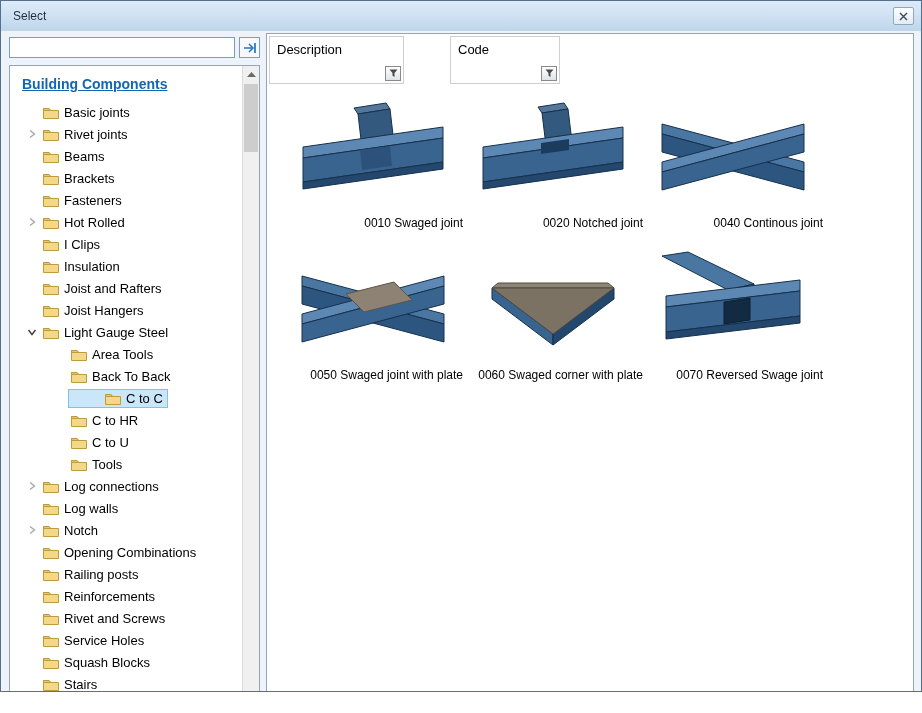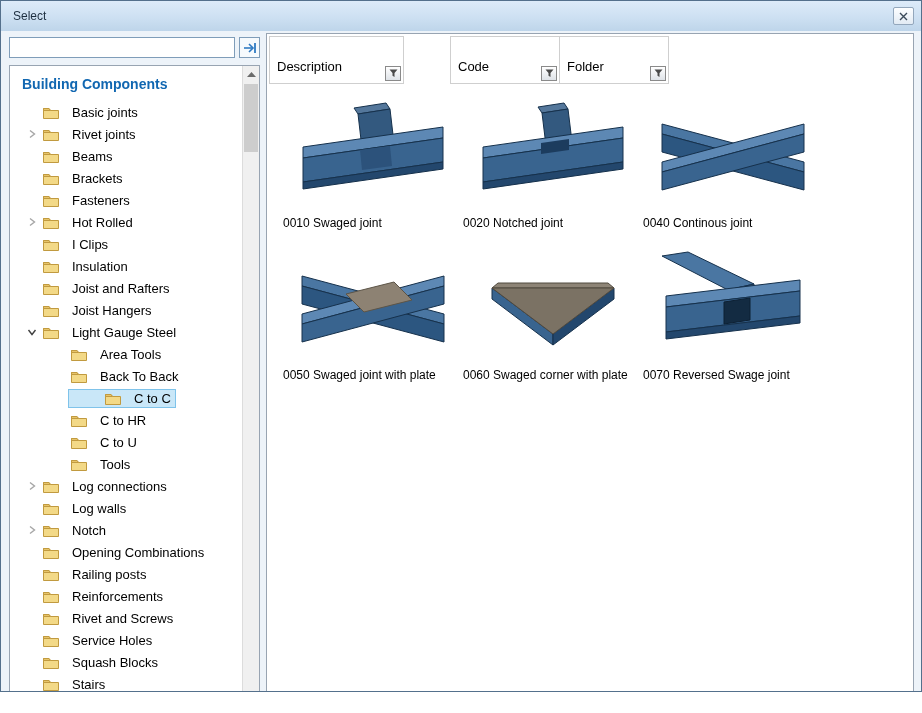--- a/index.html
+++ b/index.html
@@ -36,60 +36,60 @@
     border: 1px solid #7f9db9; background: #f6fafd; cursor: pointer;
     display: flex; align-items: center; justify-content: center; padding: 0;
   }
 
   
   .tree-panel {
     position: absolute; left: 8px; top: 64px; width: 251px; height: 640px;
     background: #fff; border: 1px solid #98a4b2; overflow: hidden;
   }
   .tree-scroll-area { position: absolute; inset: 0; right: 17px; overflow: hidden; }
-  .tree-header { margin: 10px 0 9px 12px; font-size: 14px; font-weight: bold; color: #1167b1; }
+  .tree-header { margin: 10px 0 9px 12px; font-size: 14px; font-weight: bold; color: #1167b1; text-decoration: underline; }
   .tree-row { height: 22px; display: flex; align-items: center; font-size: 13px; color: #000; cursor: default; }
   .tree-row.lvl1 { padding-left: 14px; }
   .tree-row.lvl2 { padding-left: 42px; }
   .expander { width: 16px; height: 16px; display: inline-flex; align-items: center; justify-content: center; flex: 0 0 16px; }
-  .sel-wrap { display: inline-flex; align-items: center; gap: 13px; padding: 1px 4px 1px 2px; border: 1px solid transparent; }
+  .sel-wrap { display: inline-flex; align-items: center; gap: 5px; padding: 1px 4px 1px 2px; border: 1px solid transparent; }
   .tree-row.selected .sel-wrap { background: #c9e7f8; border-color: #7fc3ea; padding-left: 36px; }
 
   
   .scrollbar { position: absolute; top: 0; right: 0; bottom: 0; width: 17px; background: #f0f0f0; border-left: 1px solid #dcdcdc; }
   .sb-btn { position: absolute; left: 0; width: 16px; height: 17px; display: flex; align-items: center; justify-content: center; background: #f0f0f0; cursor: pointer; }
   .sb-btn.up { top: 0; }
   .sb-btn.down { bottom: 0; }
   .sb-thumb { position: absolute; left: 1px; top: 18px; width: 14px; height: 68px; background: #cdcdcd; cursor: pointer; }
 
   
   .list-panel {
     position: absolute; left: 265px; top: 32px; width: 648px; height: 672px;
     background: #fff; border: 1px solid #98a4b2; overflow: hidden;
   }
   .list-header { display: flex; padding: 2px 0 0 2px; }
   .col-cell {
     position: relative; height: 48px; border: 1px solid #cfcfcf; margin-right: -1px;
-    background: #fff; font-size: 13px; color: #000; padding: 22px 7px;
+    background: #fff; font-size: 13px; color: #000; padding: 5px 7px;
   }
   .col-cell.c0 { width: 135px; }
   .col-cell.c1 { width: 110px; margin-left: 47px; }
   .col-cell.c2 { width: 110px; }
   .filter-btn {
     position: absolute; right: 2px; bottom: 2px; width: 16px; height: 15px;
     border: 1px solid #8a8a8a; background: linear-gradient(#ffffff,#dfe3e8);
     display: flex; align-items: center; justify-content: center; padding: 0; cursor: pointer;
   }
 
   .grid {
     position: absolute; top: 56px; left: 4px; right: 4px; bottom: 4px;
     display: grid; grid-template-columns: repeat(3, 180px);
     align-content: start; row-gap: 20px; padding: 8px 0 0 12px;
   }
-  .grid-item { width: 180px; text-align: left; cursor: pointer; }
+  .grid-item { width: 180px; text-align: right; cursor: pointer; }
   .thumb { width: 150px; height: 112px; margin: 0 auto; }
   .caption { font-size: 12px; color: #000; margin-top: 6px; }
 </style>
 </head>
 <body>
 
 <div class="window">
 
   <div class="titlebar">
     <span class="title">Select</span>
@@ -431,28 +431,20 @@
         </button>
       </div>
       <div class="col-cell c1">
         <span>Code</span>
         <button class="filter-btn">
           <svg width="9" height="9" viewBox="0 0 9 9">
               <path d="M0.5,0.5 h8 l-3,3.5 v4 l-2,-1.3 v-2.7 Z" fill="#4a4a4a"></path>
             </svg>
         </button>
       </div>
-      <div class="col-cell c2">
-        <span>Folder</span>
-        <button class="filter-btn">
-          <svg width="9" height="9" viewBox="0 0 9 9">
-              <path d="M0.5,0.5 h8 l-3,3.5 v4 l-2,-1.3 v-2.7 Z" fill="#4a4a4a"></path>
-            </svg>
-        </button>
-      </div>
     </div>
     <div class="grid">
         <div class="grid-item">
           <div class="thumb"><svg width="150" height="112" viewBox="0 0 150 112">
               <polygon points="60,16 92,11 88,5 56,10" fill="#54779b" stroke="#16314c" stroke-width="1"></polygon>
               <polygon points="60,16 92,11 97,54 65,59" fill="#33597f" stroke="#16314c" stroke-width="1"></polygon>
               <polygon points="5,49 145,29 145,40 5,60" fill="#5d88b4" stroke="#16314c" stroke-width="1"></polygon>
               <polygon points="5,60 145,40 145,64 5,84" fill="#39648f" stroke="#16314c" stroke-width="1"></polygon>
               <polygon points="62,52 92,48 94,68 64,72" fill="#2c527b"></polygon>
               <polygon points="5,84 145,64 145,71 5,91" fill="#23476d" stroke="#16314c" stroke-width="1"></polygon>

